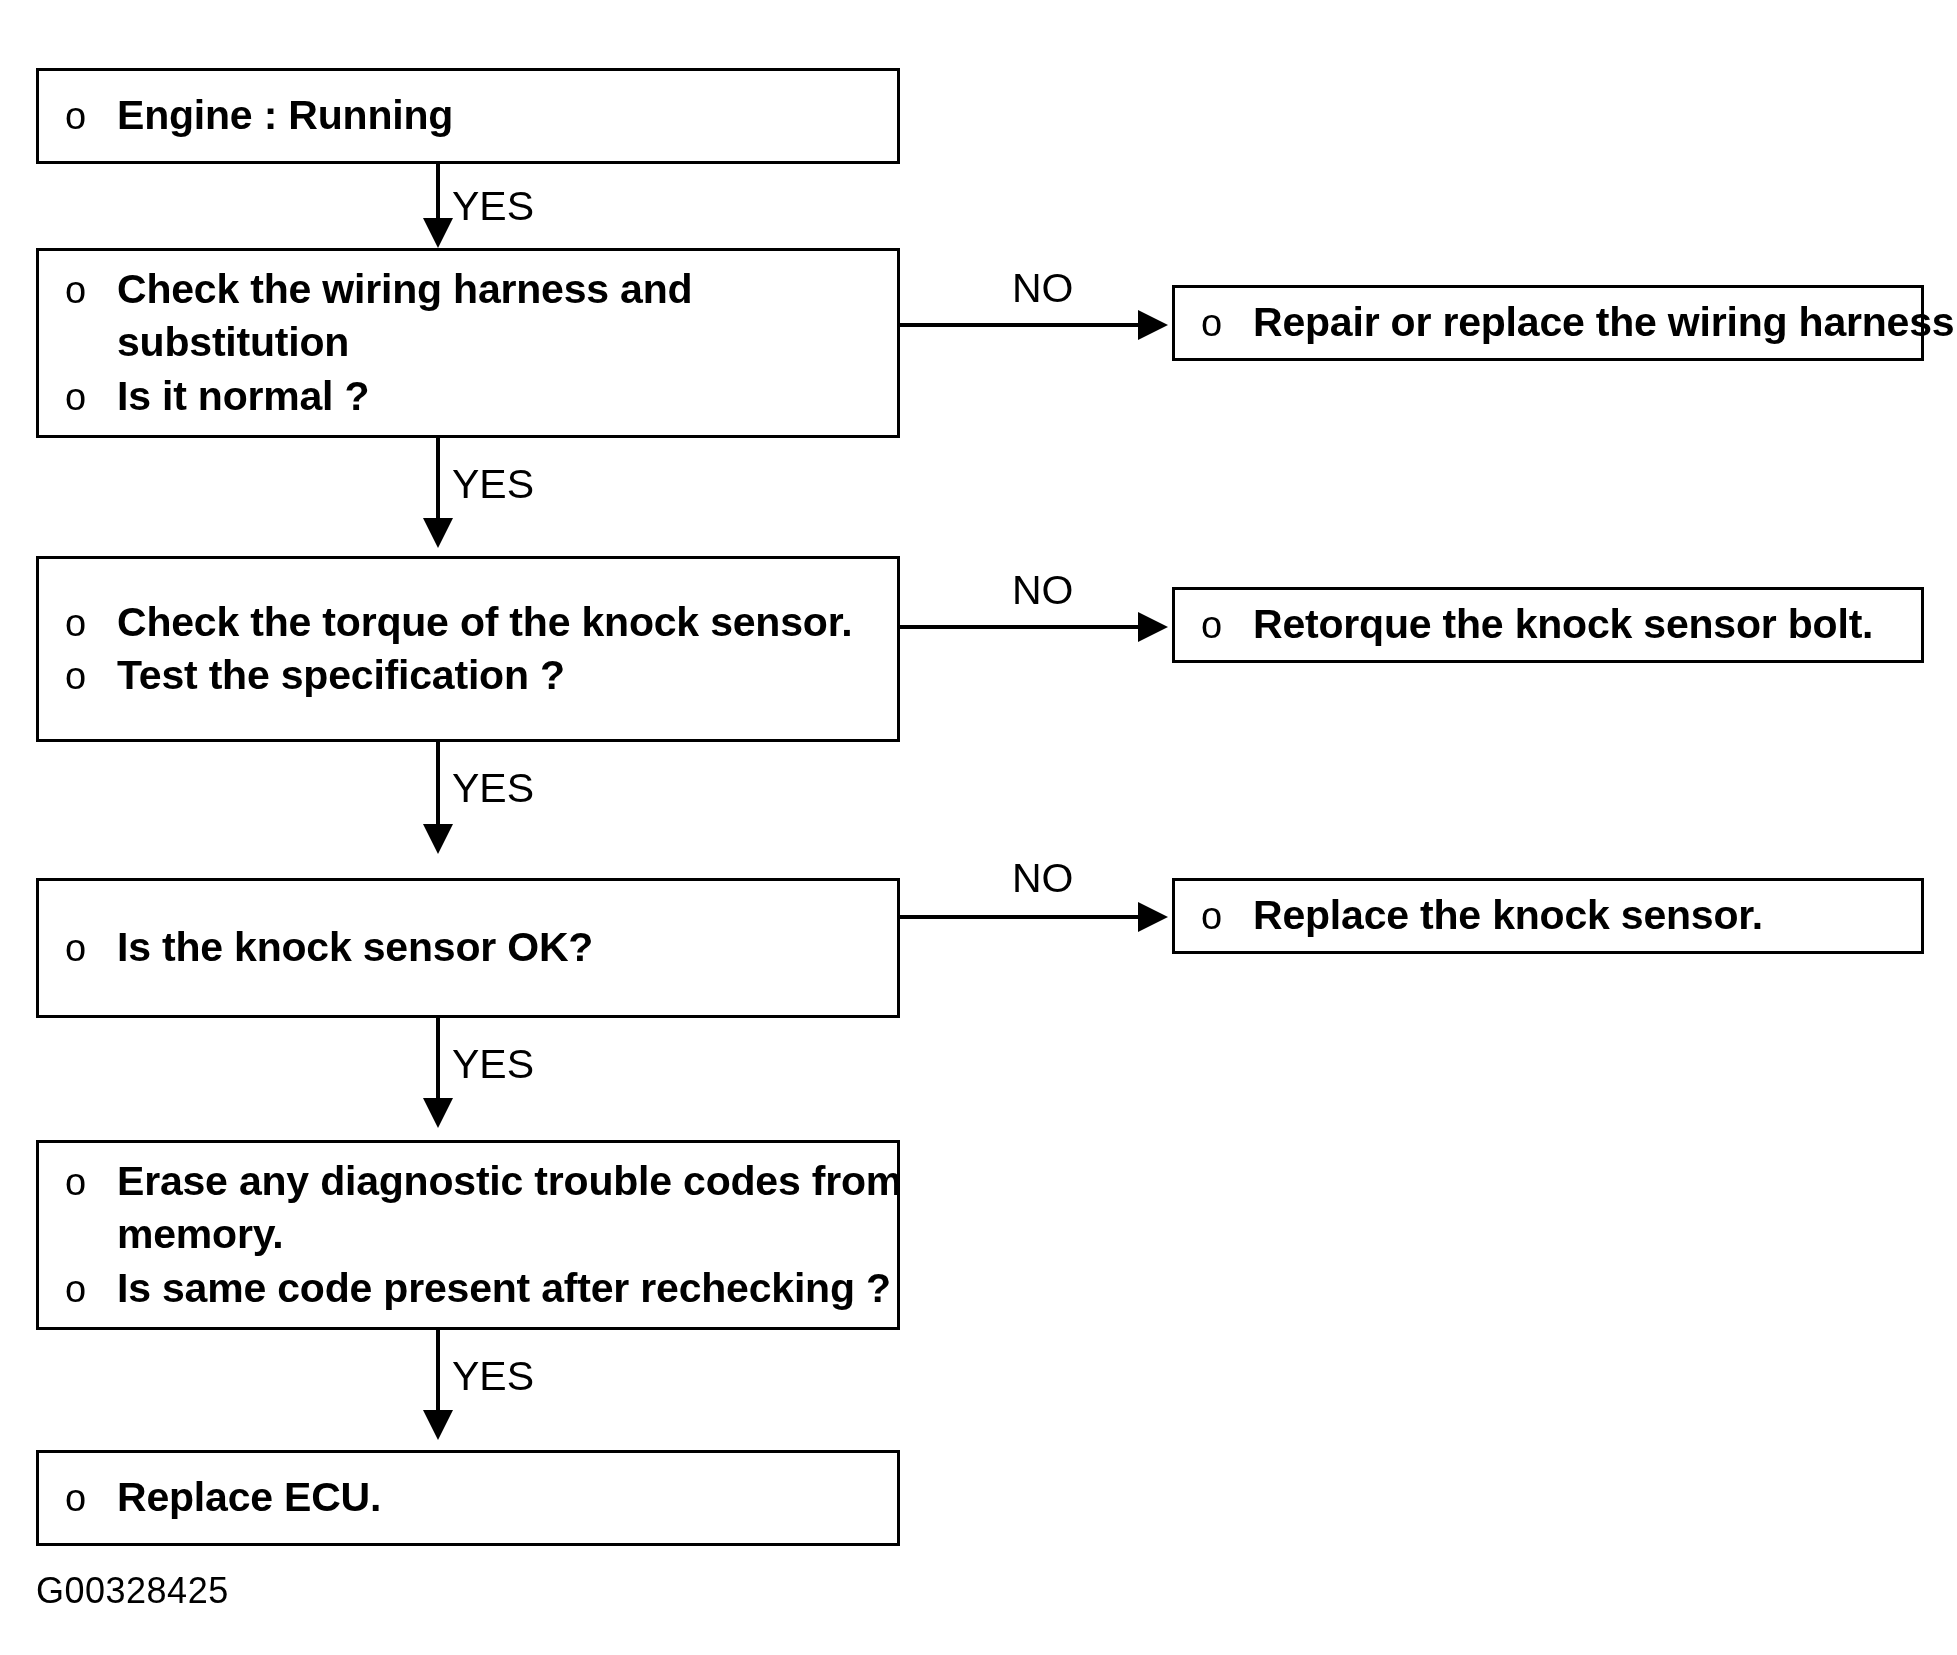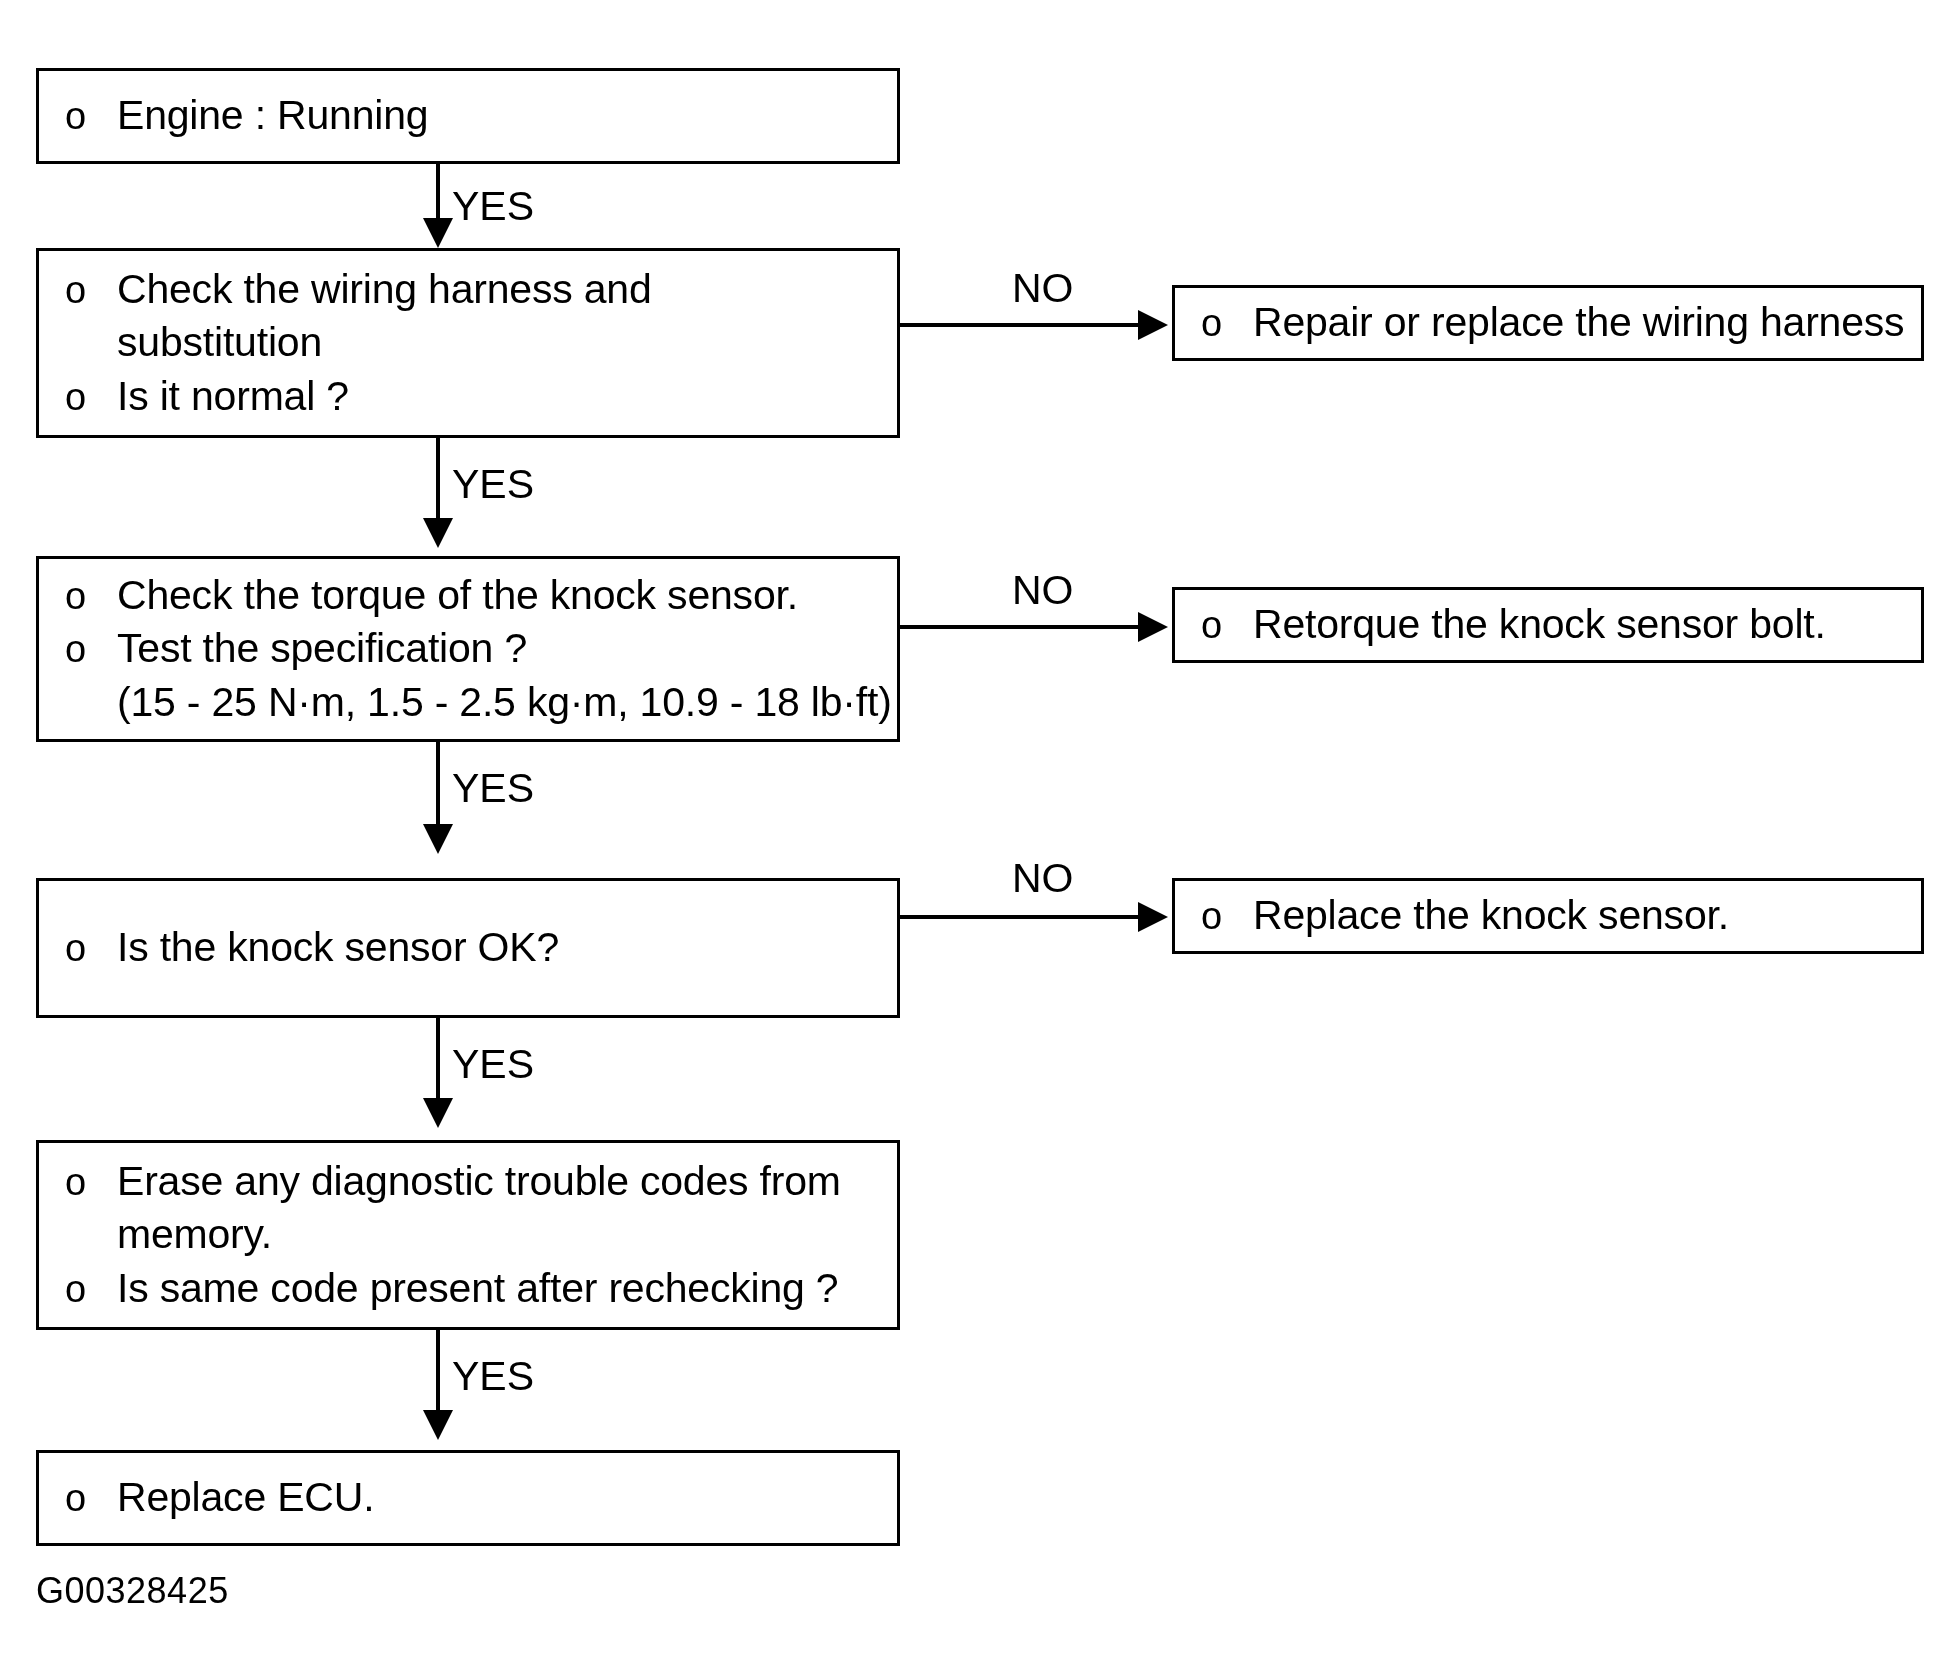--- a/index.html
+++ b/index.html
@@ -47,20 +47,21 @@
   .bullet {
     width: 52px;
     flex: 0 0 52px;
     font-size: 38px;
   }
   .bullet.blank {
     color: transparent;
   }
   .ltext {
     flex: 1 1 auto;
+    font-weight: bold;
   }
   .edge {
     position: absolute;
     background: #000000;
   }
   .edge-v {
     width: 4px;
   }
   .edge-h {
     height: 4px;
@@ -149,24 +150,20 @@
   <div class="node" style="left:36px; top:556px; width:864px; height:186px;">
     <div class="node-lines">
       <div class="line">
         <span class="bullet">o</span>
         <span class="ltext">Check the torque of the knock sensor.</span>
       </div>
       <div class="line">
         <span class="bullet">o</span>
         <span class="ltext">Test the specification ?</span>
       </div>
-      <div class="line">
-        <span class="bullet blank"></span>
-        <span class="ltext">(15 - 25 N·m, 1.5 - 2.5 kg·m, 10.9 - 18 lb·ft)</span>
-      </div>
     </div>
   </div>
 
   <div class="edge edge-h" style="left:900px; top:625px; width:240px;"></div>
   <div class="arrow-right" style="left:1138px; top:612px;"></div>
   <div class="edge-label" style="left:1012px; top:570px;">NO</div>
 
   <div class="node" style="left:1172px; top:587px; width:752px; height:76px;">
     <div class="node-lines">
       <div class="line">

